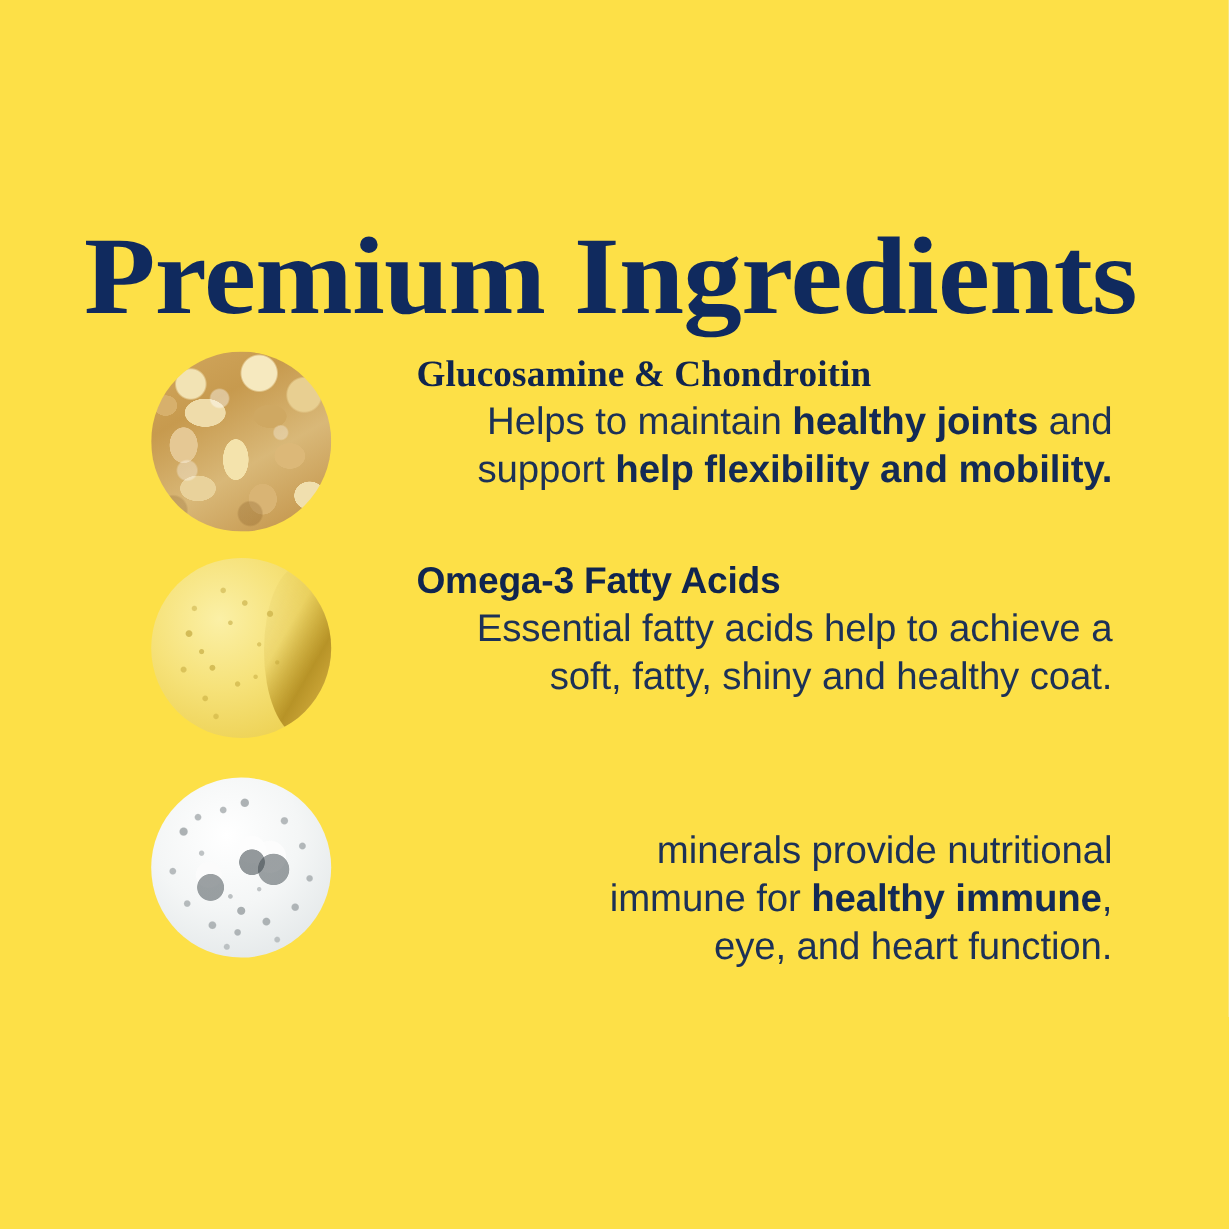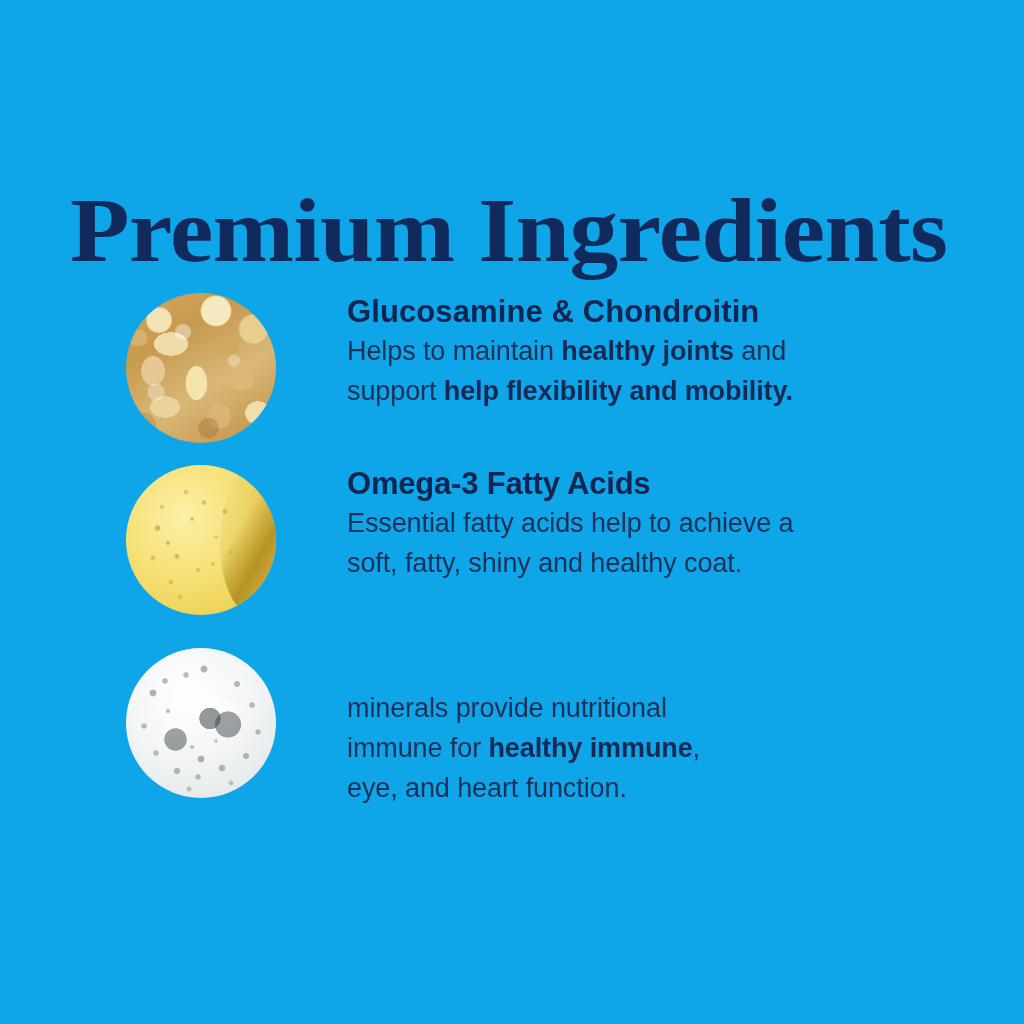--- a/index.html
+++ b/index.html
@@ -11,21 +11,21 @@
     height: 1024px;
     background: #eef3fd;
     font-family: "Liberation Sans", sans-serif;
     overflow: hidden;
     position: relative;
   }
 
   .page {
     position: absolute;
     inset: 0;
-    background: #0ea5e9;
+    background: #fde047;
   }
 
   
   .page-title {
     position: absolute;
     left: 70px;
     top: 118px;
     width: 860px;
     font-family: "Liberation Serif", "DejaVu Serif", serif;
     font-weight: 700;
@@ -191,42 +191,43 @@
     left: 347px;
     width: 580px;
   }
 
   .item-heading {
     margin: 0;
     color: #10254f;
     white-space: nowrap;
   }
   .item-heading.serif {
-    font-family: Liberation Sans, sans-serif;
+    font-family: Liberation Serif, serif;
     font-weight: 700;
     font-size: 31px;
     line-height: 38px;
     letter-spacing: 0.1px;
   }
   .item-heading.sans {
     font-family: "Liberation Sans", sans-serif;
     font-weight: 700;
     font-size: 31px;
     line-height: 38px;
     letter-spacing: -0.2px;
   }
 
   .item-body {
     margin: 0;
     color: #1c3157;
     font-family: "Liberation Sans", sans-serif;
     font-weight: 400;
-    font-size: 27px;
+    font-size: 32px;
     line-height: 40px;
     letter-spacing: -0.1px;
+    text-align: right;
   }
   .item-body b {
     font-weight: 700;
     color: #132a55;
   }
 </style>
 </head>
 <body>
 
 <div class="page">

